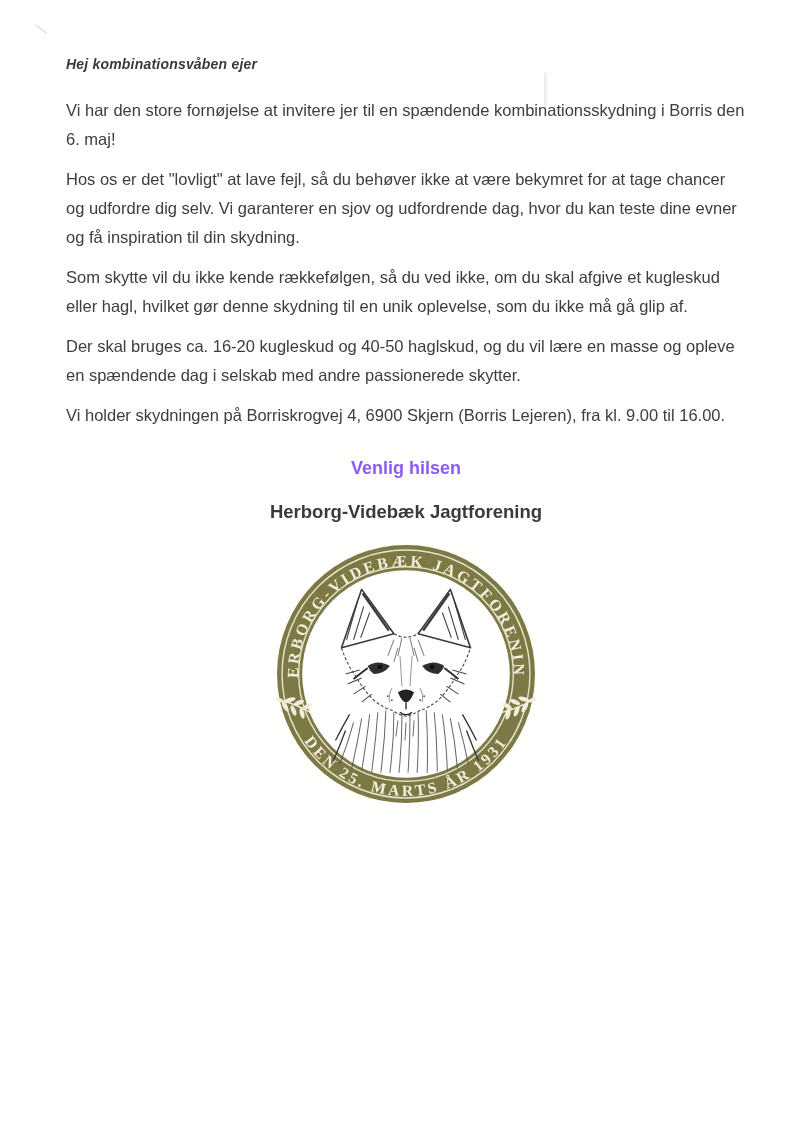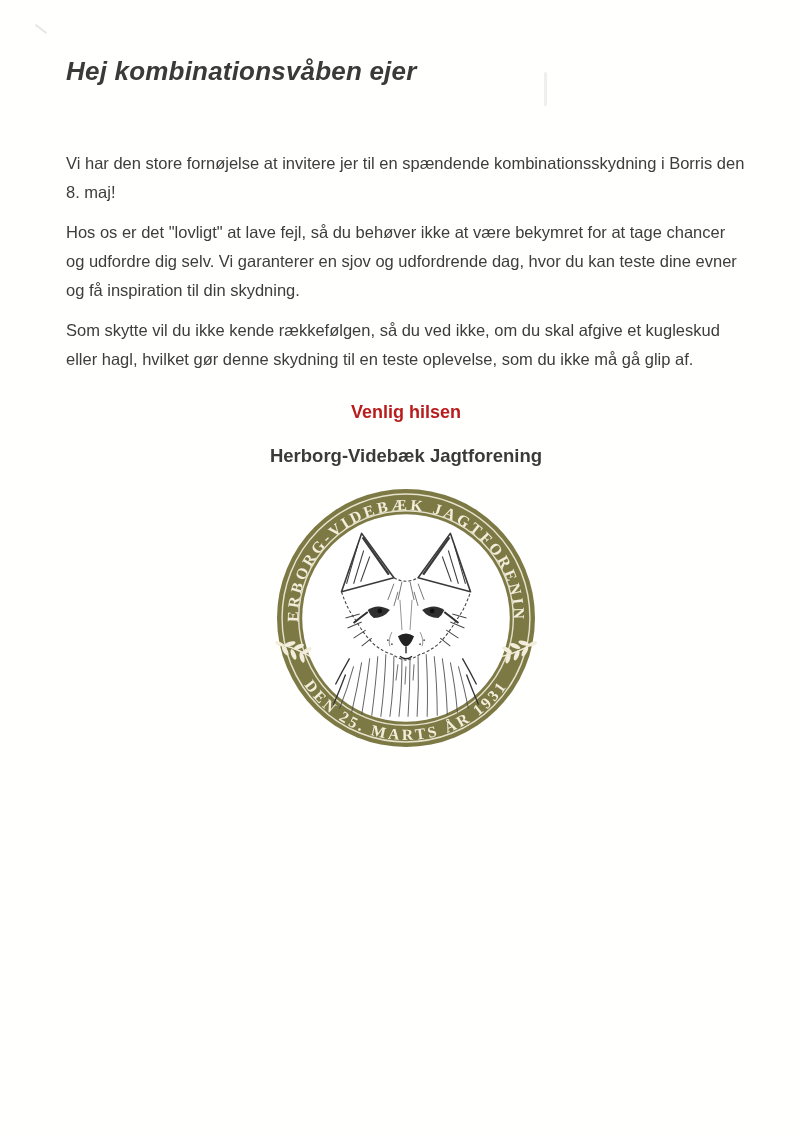--- a/index.html
+++ b/index.html
@@ -15,41 +15,41 @@
     background: #fffffe;
     overflow: hidden;
   }
   .content {
     position: absolute;
     left: 66px;
     top: 56px;
     width: 680px;
   }
   .heading {
-    font-size: 26px;
+    font-size: 14px;
     font-weight: bold;
     font-style: italic;
     color: #3a3a3a;
-    margin: 0 0 62px 0;
+    margin: 0 0 24px 0;
     letter-spacing: 0.2px;
   }
   .para {
     font-size: 16.5px;
     line-height: 29px;
     color: #3d3d3d;
     margin: 0 0 11px 0;
   }
   .closing {
     margin-top: 28px;
     text-align: center;
   }
   .salutation {
     font-size: 18px;
     font-weight: bold;
-    color: #b91c1c;
+    color: #8b5cf6;
     margin: 0 0 22px 0;
   }
   .organization {
     font-size: 18.5px;
     font-weight: bold;
     color: #3a3a3a;
     margin: 0;
   }
   .logo-wrap {
     margin-top: 20px;
@@ -85,23 +85,25 @@
 
 <div class="page">
 
   <div class="scan-artifact-1"></div>
   <div class="scan-artifact-2"></div>
 
   <div class="content">
 
     <h1 class="heading">Hej kombinationsvåben ejer</h1>
 
-    <p class="para">Vi har den store fornøjelse at invitere jer til en spændende kombinationsskydning i Borris den 8. maj!</p>
+    <p class="para">Vi har den store fornøjelse at invitere jer til en spændende kombinationsskydning i Borris den 6. maj!</p>
     <p class="para">Hos os er det "lovligt" at lave fejl, så du behøver ikke at være bekymret for at tage chancer og udfordre dig selv. Vi garanterer en sjov og udfordrende dag, hvor du kan teste dine evner og få inspiration til din skydning.</p>
-    <p class="para">Som skytte vil du ikke kende rækkefølgen, så du ved ikke, om du skal afgive et kugleskud eller hagl, hvilket gør denne skydning til en teste oplevelse, som du ikke må gå glip af.</p>
+    <p class="para">Som skytte vil du ikke kende rækkefølgen, så du ved ikke, om du skal afgive et kugleskud eller hagl, hvilket gør denne skydning til en unik oplevelse, som du ikke må gå glip af.</p>
+    <p class="para">Der skal bruges ca. 16-20 kugleskud og 40-50 haglskud, og du vil lære en masse og opleve en spændende dag i selskab med andre passionerede skytter.</p>
+    <p class="para">Vi holder skydningen på Borriskrogvej 4, 6900 Skjern (Borris Lejeren), fra kl. 9.00 til 16.00.</p>
 
     <div class="closing">
       <p class="salutation">Venlig hilsen</p>
       <p class="organization">Herborg-Videbæk Jagtforening</p>
     </div>
 
     <div class="logo-wrap">
       <svg width="262" height="262" viewBox="0 0 260 260">
 
         <circle cx="130" cy="130" r="128" fill="#7d7945"></circle>

